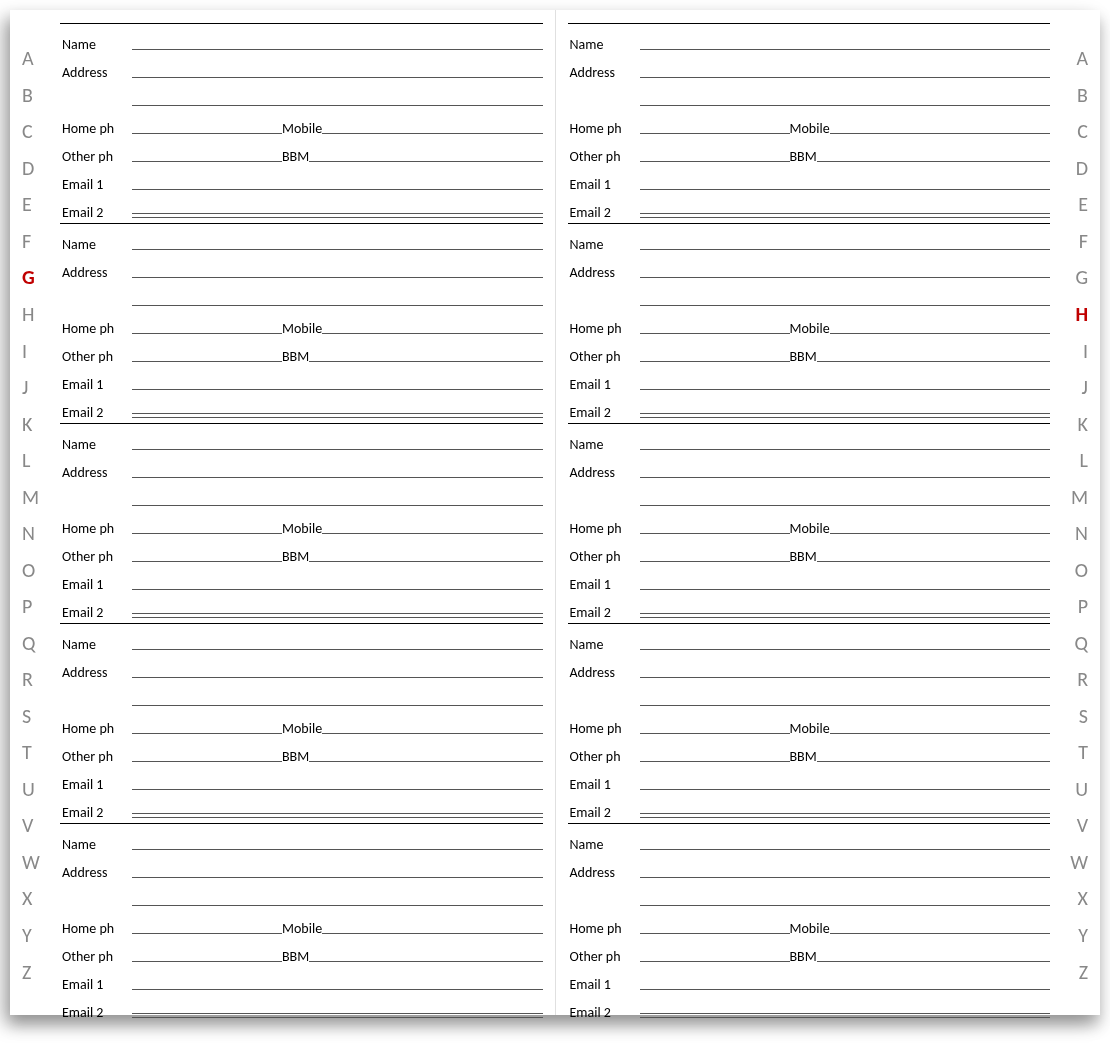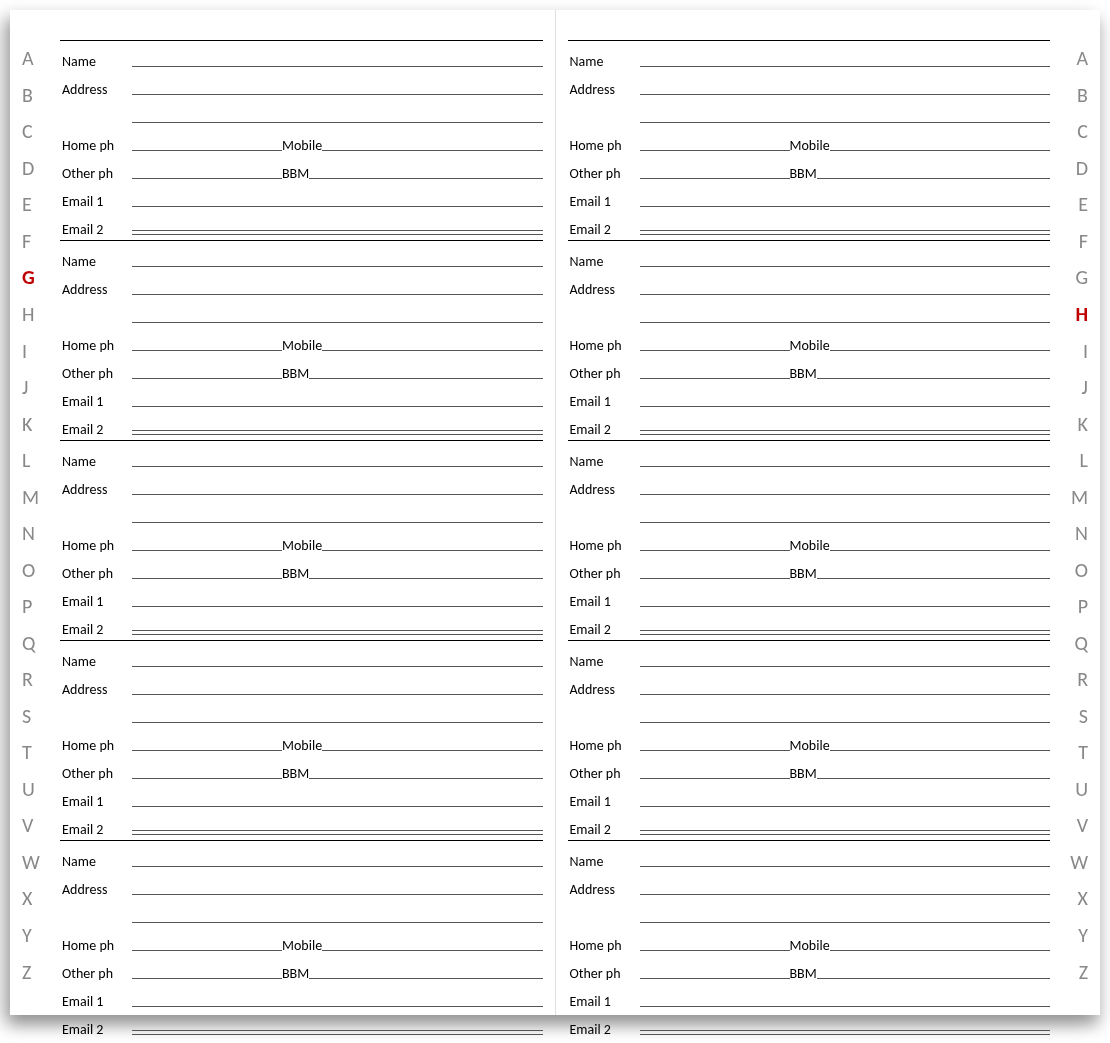--- a/index.html
+++ b/index.html
@@ -49,20 +49,21 @@
   }
   .alpha-left  { margin-right: 4px; align-items: flex-start; }
   .alpha-right { margin-left: 4px;  align-items: flex-end;   }
   .alpha > div { height: 36.5px; display:flex; align-items:center; }
   .alpha .hi { color: #c00000; font-weight: bold; }
 
   .entries {
     flex: 1;
     display: flex;
     flex-direction: column;
+    justify-content: center;
   }
   .entry {
     border-top: 1.5px solid #000;
     padding: 3px 0 0 0;
   }
   .row {
     display: flex;
     align-items: flex-end;
     font-size: 14px;
     margin-bottom: 2px;

